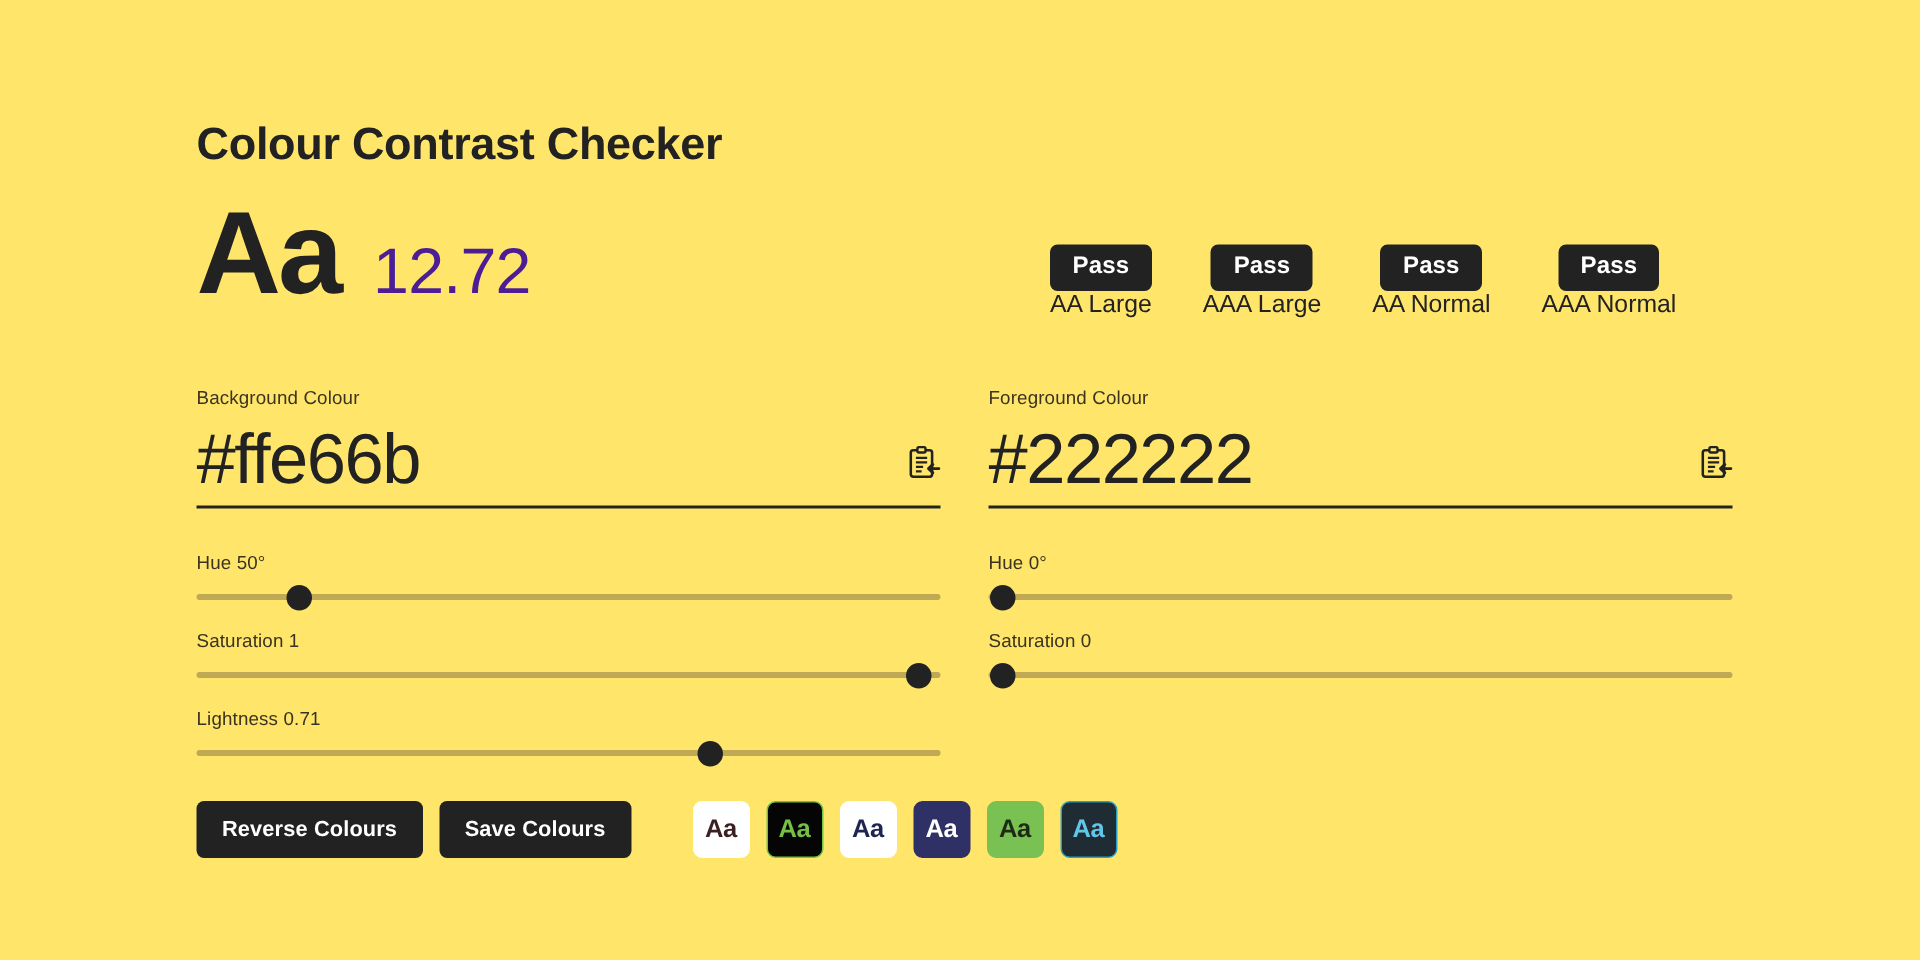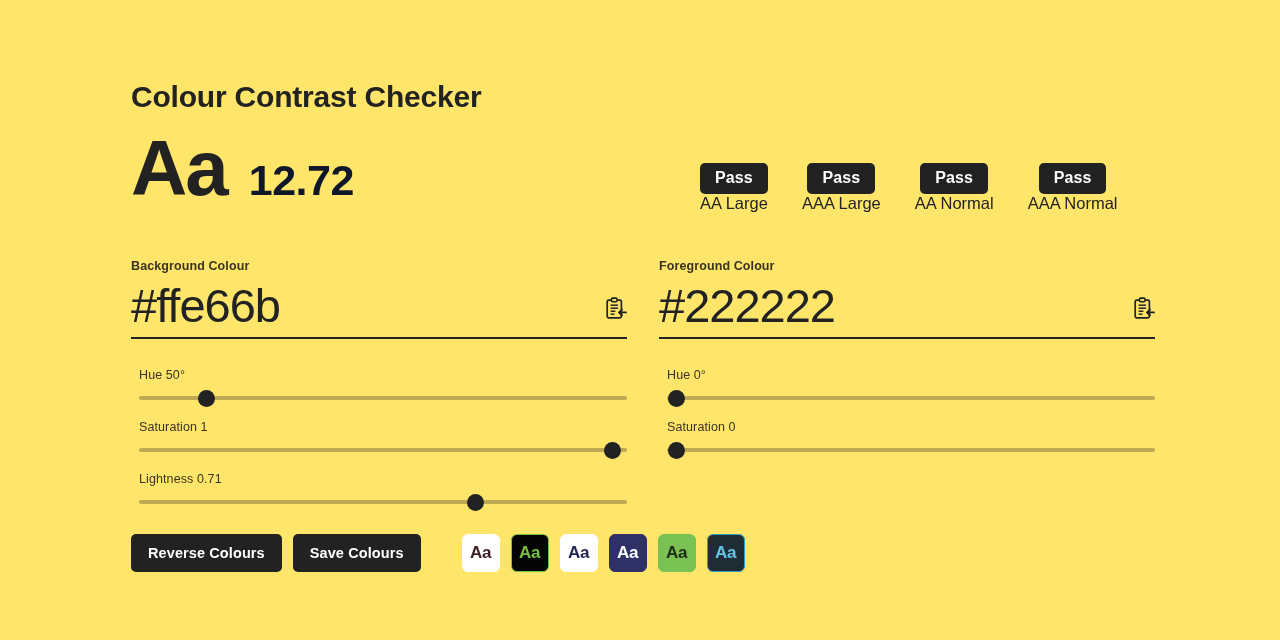--- a/index.html
+++ b/index.html
@@ -47,23 +47,23 @@
   }
   .preview-aa {
     font-size: 78px;
     font-weight: 700;
     line-height: 0.96;
     letter-spacing: -2px;
     color: #222222;
   }
   .preview-ratio {
     font-size: 43px;
-    font-weight: 700;
+    font-weight: 400;
     letter-spacing: -0.5px;
-    color: #0f172a;
+    color: #4c1d95;
   }
 
   
   .badges {
     position: absolute;
     left: 700px;
     top: 163px;
     display: flex;
     gap: 34px;
   }
@@ -94,21 +94,21 @@
   .col {
     position: absolute;
     top: 256px;
     width: 496px;
   }
   .col-bg { left: 131px; }
   .col-fg { left: 659px; }
 
   .field-label {
     font-size: 12.5px;
-    font-weight: 700;
+    font-weight: 400;
     color: #3a3320;
     letter-spacing: 0.1px;
   }
 
   .field-row {
     position: relative;
     display: flex;
     align-items: flex-end;
     justify-content: space-between;
     border-bottom: 2px solid #222222;
@@ -135,21 +135,21 @@
     border: 0;
     background: transparent;
     cursor: pointer;
     padding: 0 0 10px 0;
     display: flex;
     align-items: center;
     justify-content: center;
   }
 
   
-  .sliders { margin-top: 29px; margin-left: 8px; }
+  .sliders { margin-top: 29px; }
 
   .slider-block { margin-bottom: 15px; }
   .slider-block:last-child { margin-bottom: 0; }
 
   .slider-label {
     font-size: 12.5px;
     font-weight: 400;
     color: #3a3320;
     letter-spacing: 0.1px;
     display: block;

